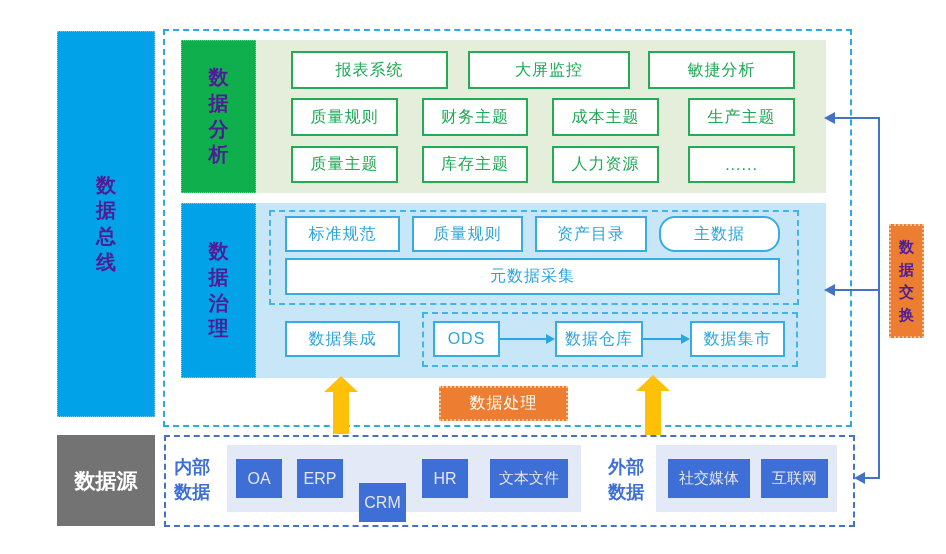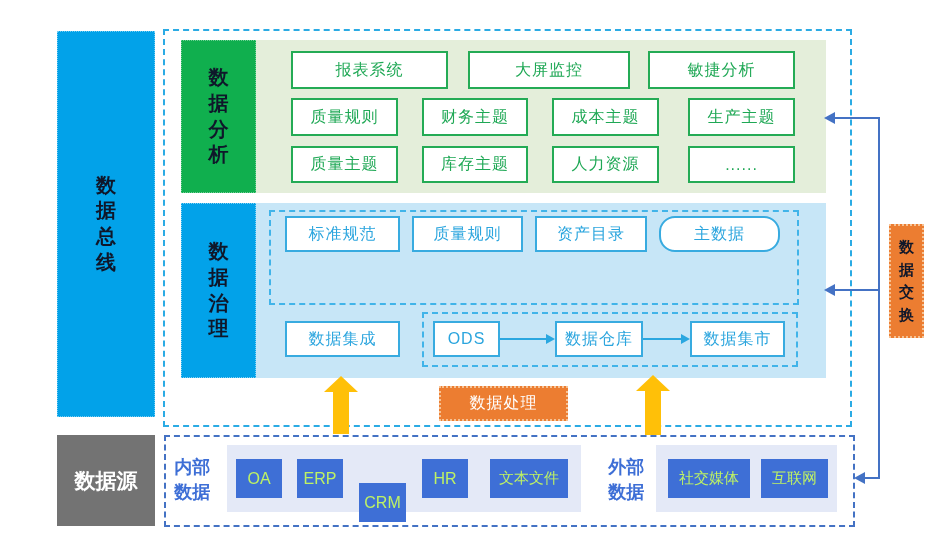--- a/index.html
+++ b/index.html
@@ -9,21 +9,21 @@
   }
   .abs{position:absolute;box-sizing:border-box;}
 
   
   .bus-bar{
     left:57px;top:31px;width:98px;height:386px;background:#02A2E9;
     display:flex;align-items:center;justify-content:center;
     border:1px dotted rgba(255,255,255,.45);
   }
   .v-label{
-    color:#0f172a;font-size:20px;font-weight:bold;line-height:1.28;
+    color:#4c1d95;font-size:20px;font-weight:bold;line-height:1.28;
     width:1.15em;word-break:break-all;text-align:center;
   }
   .source-label-box{
     left:57px;top:435px;width:98px;height:91px;background:#737373;
     display:flex;align-items:center;justify-content:center;
     color:#fff;font-size:21px;font-weight:bold;
   }
 
   
   .outer-dash{left:163px;top:29px;width:689px;height:398px;border:2px dashed #2BABE4;}
@@ -90,21 +90,21 @@
     border-bottom:16px solid #FFC008;
   }
 
   
   .lav{background:#E4E9F7;}
   .src-group-label{
     color:#3E6FD6;font-size:18px;font-weight:bold;line-height:1.4;
     width:2.25em;word-break:break-all;text-align:center;
   }
   .src-box{
-    background:#3E6FD6;color:#bef264;font-size:16px;
+    background:#3E6FD6;color:#e5e5e5;font-size:16px;
     display:flex;align-items:center;justify-content:center;
   }
   .src-box.small{font-size:15px;}
 </style>
 </head>
 <body>
 
 <div class="canvas">
 
   <div class="abs bus-bar">
@@ -136,20 +136,21 @@
     <div class="v-label">数据治理</div>
   </div>
   <div class="abs gov-content"></div>
   <div class="abs gov-dash1"></div>
 
   <div class="abs b-box" style="left:285px;top:216px;width:115px;height:36px;">标准规范</div>
   <div class="abs b-box" style="left:412px;top:216px;width:111px;height:36px;">质量规则</div>
   <div class="abs b-box" style="left:535px;top:216px;width:112px;height:36px;">资产目录</div>
   <div class="abs b-box" style="left:659px;top:216px;width:121px;height:36px;border-radius:16px;">主数据</div>
 
+  <div class="abs b-box" style="left:285px;top:258px;width:495px;height:37px;">元数据采集</div>
 
   <div class="abs b-box" style="left:285px;top:321px;width:115px;height:36px;">数据集成</div>
 
   <div class="abs gov-dash2"></div>
   <div class="abs b-box" style="left:433px;top:321px;width:67px;height:36px;">ODS</div>
   <div class="abs b-box" style="left:555px;top:321px;width:88px;height:36px;">数据仓库</div>
   <div class="abs b-box" style="left:690px;top:321px;width:95px;height:36px;">数据集市</div>
 
   <div class="abs flow-line" style="left:500px;top:338px;width:47px;"></div>
   <div class="abs flow-head" style="left:546px;top:334px;"></div>

